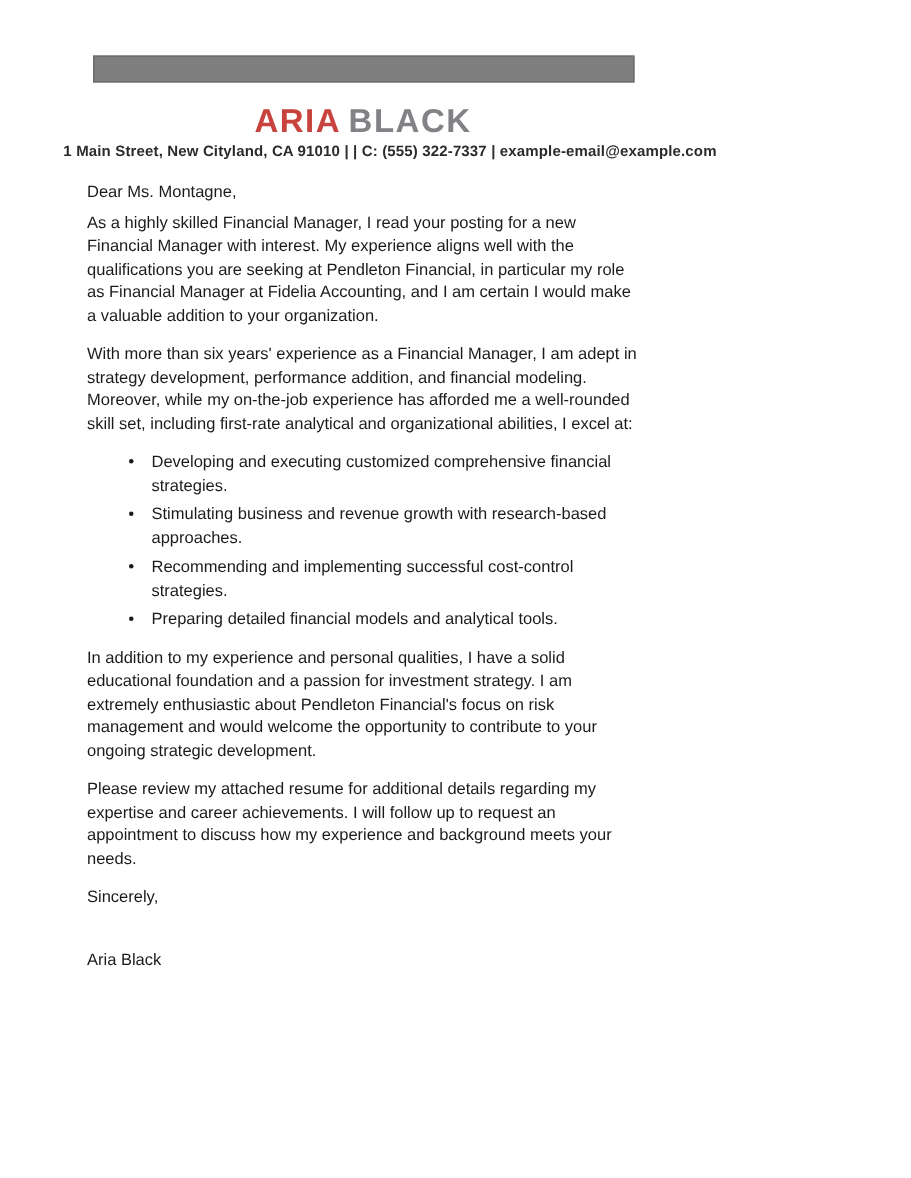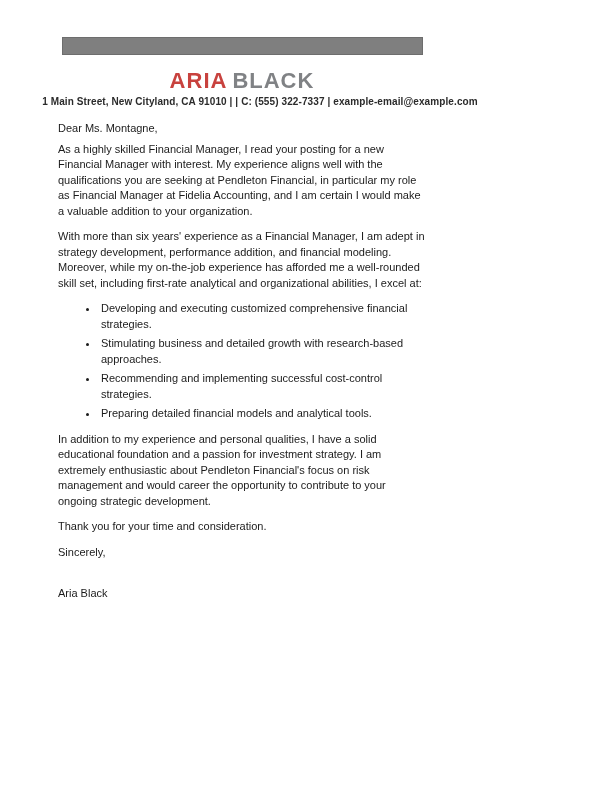--- a/index.html
+++ b/index.html
@@ -69,28 +69,28 @@
 
   <main class="letter-body">
     <p class="salutation">Dear Ms. Montagne,</p>
 
     <p>As a highly skilled Financial Manager, I read your posting for a new Financial Manager with interest. My experience aligns well with the qualifications you are seeking at Pendleton Financial, in particular my role as Financial Manager at Fidelia Accounting, and I am certain I would make a valuable addition to your organization.</p>
 
     <p>With more than six years' experience as a Financial Manager, I am adept in strategy development, performance addition, and financial modeling. Moreover, while my on-the-job experience has afforded me a well-rounded skill set, including first-rate analytical and organizational abilities, I excel at:</p>
 
     <ul class="skills">
       <li>Developing and executing customized comprehensive financial strategies.</li>
-      <li>Stimulating business and detailed growth with research-based approaches.</li>
+      <li>Stimulating business and revenue growth with research-based approaches.</li>
       <li>Recommending and implementing successful cost-control strategies.</li>
       <li>Preparing detailed financial models and analytical tools.</li>
     </ul>
 
-    <p>In addition to my experience and personal qualities, I have a solid educational foundation and a passion for investment strategy. I am extremely enthusiastic about Pendleton Financial's focus on risk management and would career the opportunity to contribute to your ongoing strategic development.</p>
+    <p>In addition to my experience and personal qualities, I have a solid educational foundation and a passion for investment strategy. I am extremely enthusiastic about Pendleton Financial's focus on risk management and would welcome the opportunity to contribute to your ongoing strategic development.</p>
 
+    <p>Please review my attached resume for additional details regarding my expertise and career achievements. I will follow up to request an appointment to discuss how my experience and background meets your needs.</p>
 
-    <p>Thank you for your time and consideration.</p>
 
     <p class="signoff">Sincerely,</p>
 
     <p class="signature">Aria Black</p>
   </main>
 
 </div>
 
 </body></html>

